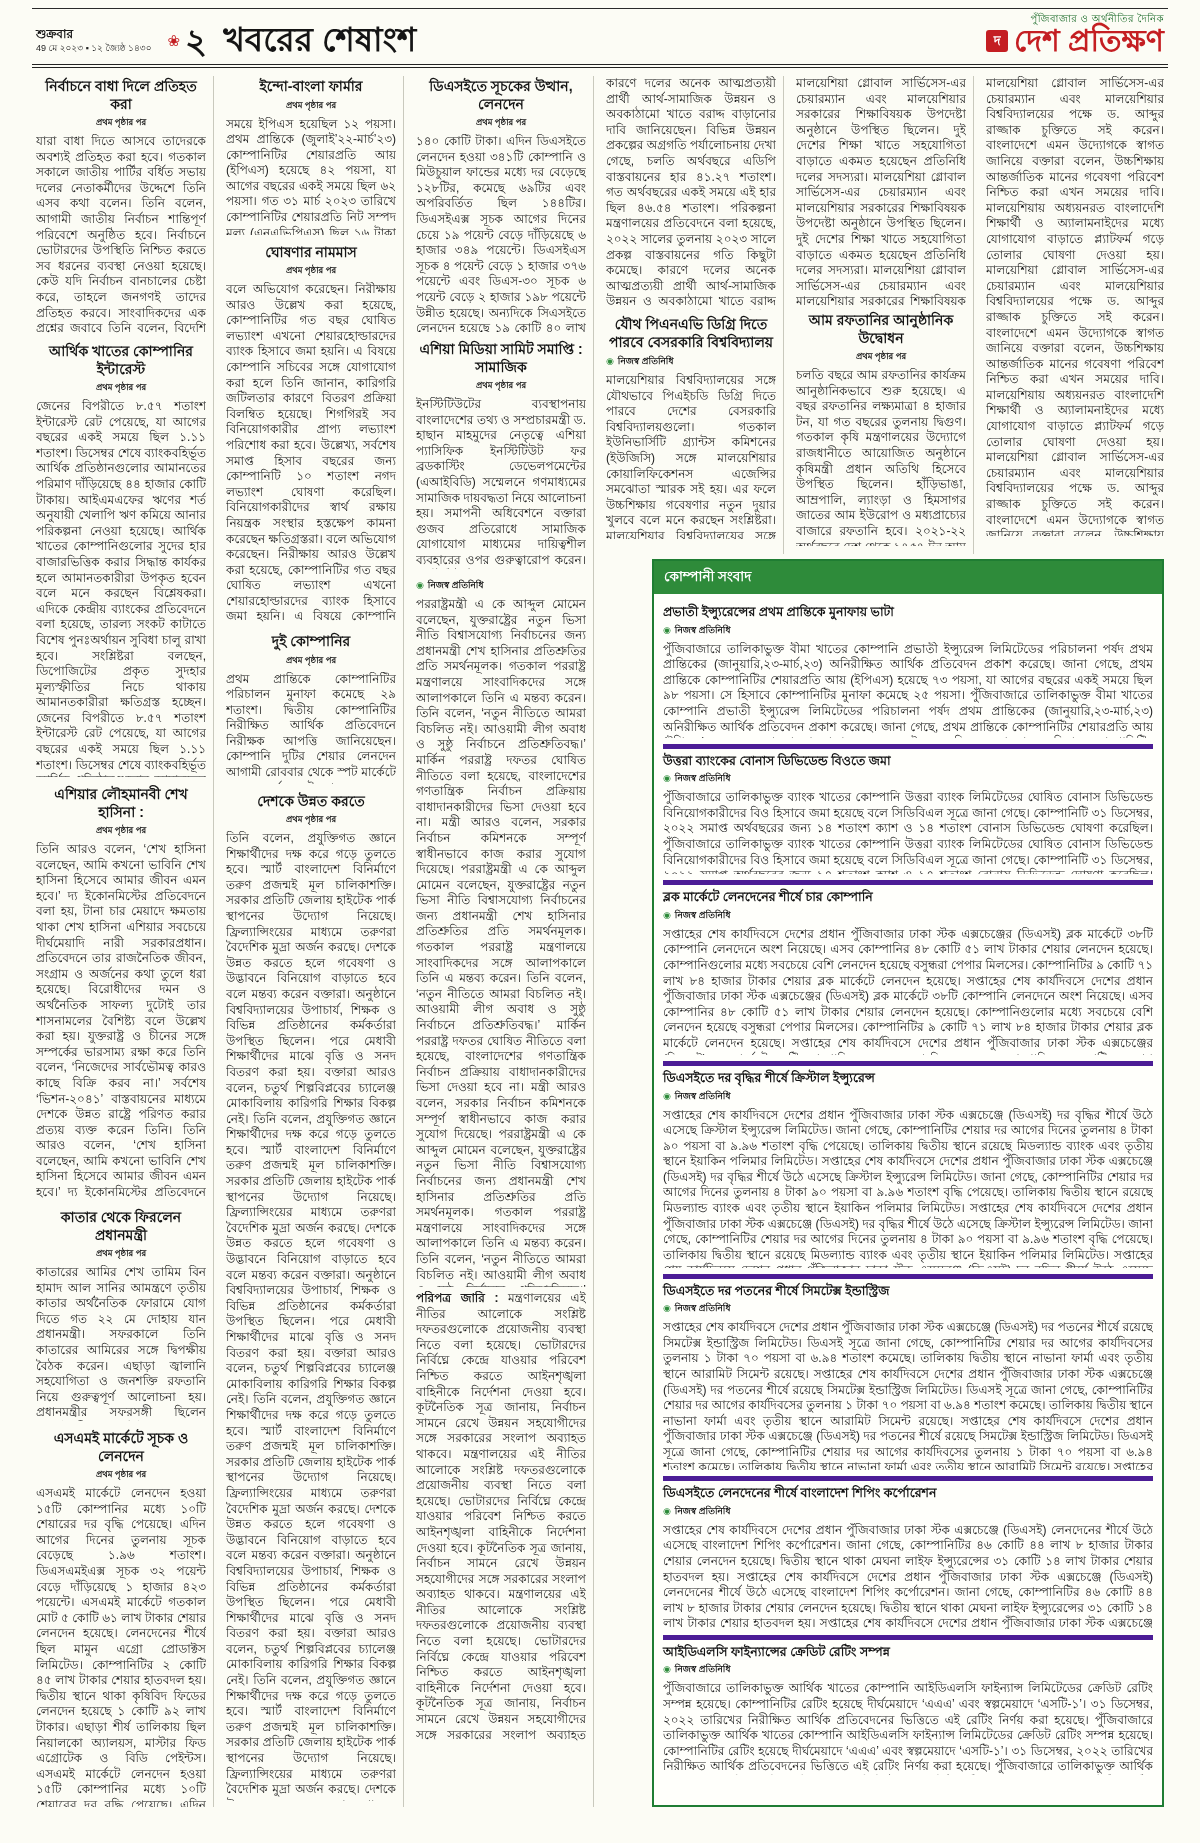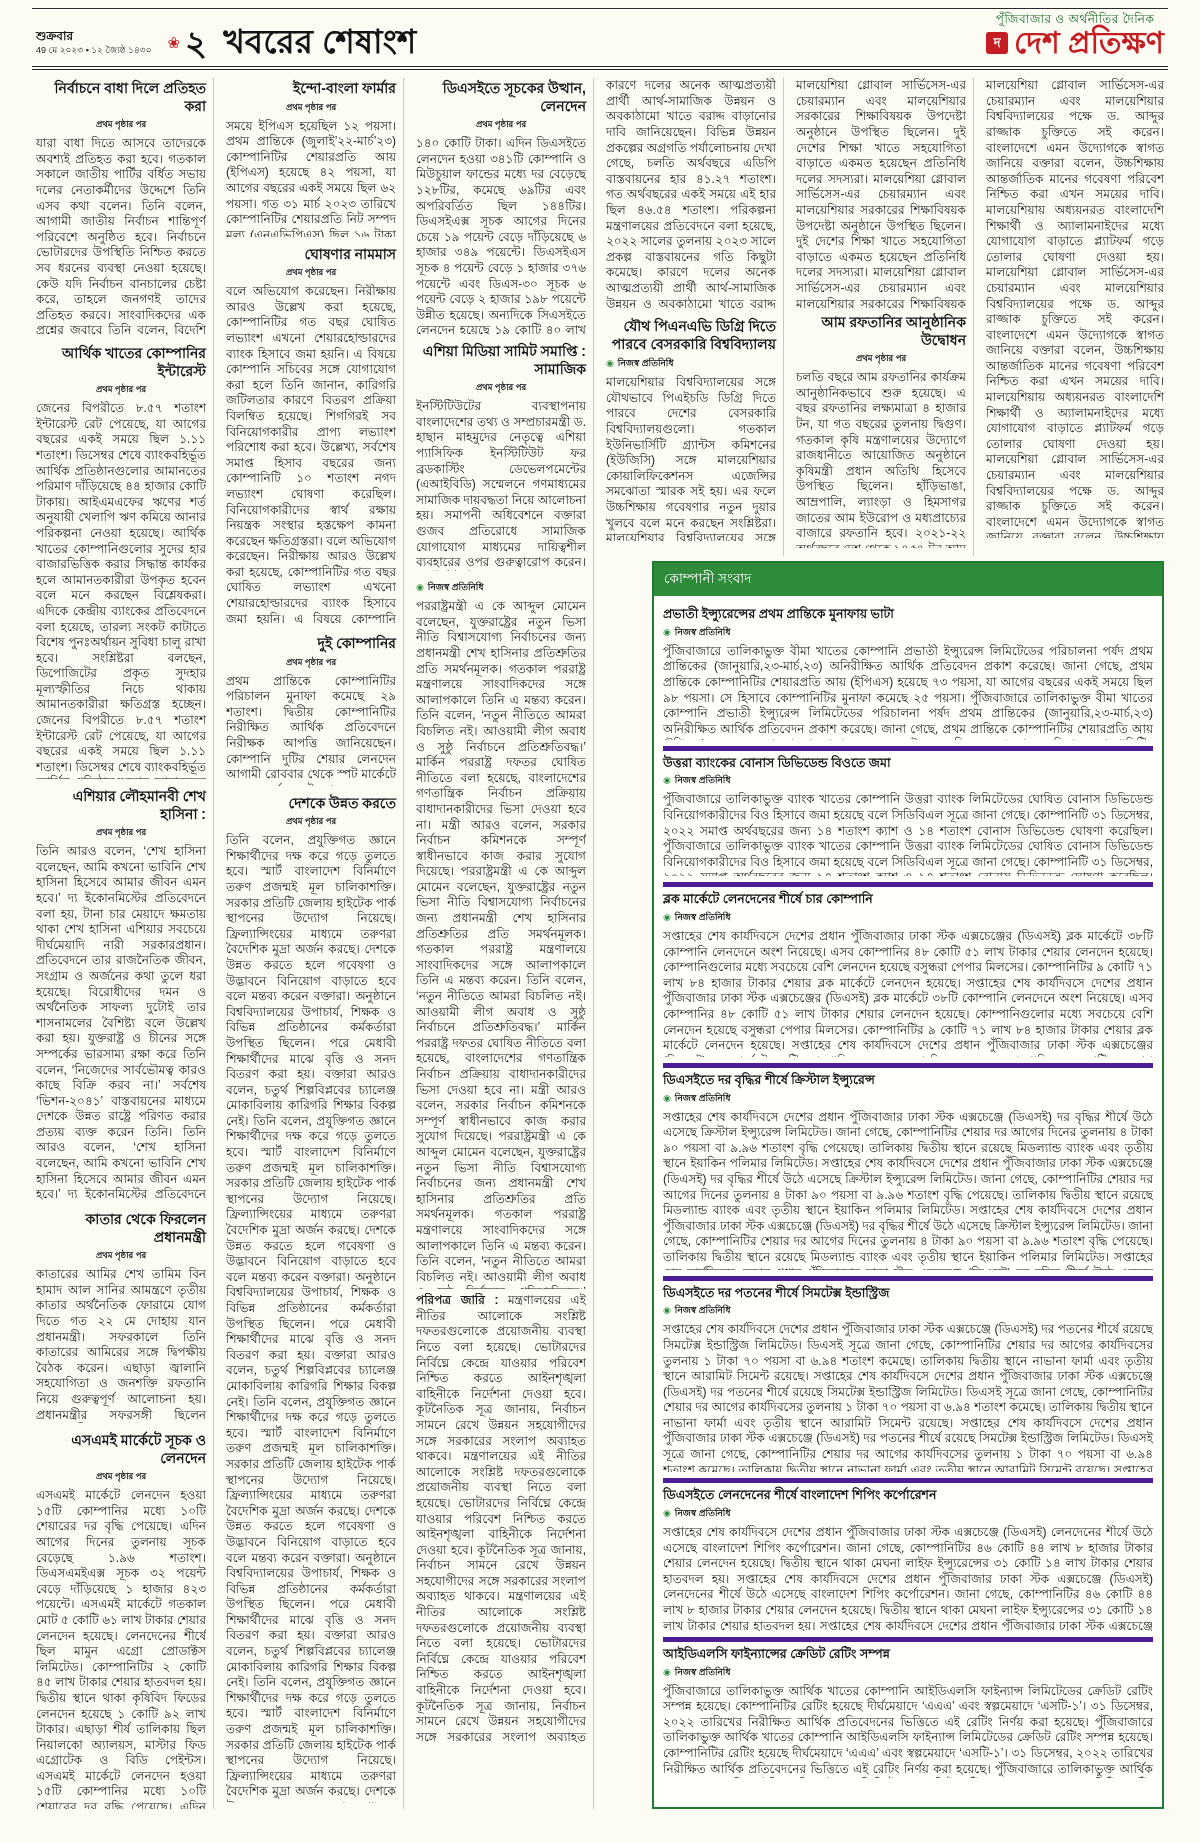--- a/index.html
+++ b/index.html
@@ -10,40 +10,40 @@
   .masthead-row{display:flex;align-items:flex-end;gap:16px;padding:4px 36px 6px}
   .date-block{line-height:1.2;padding-bottom:4px}
   .weekday{font-size:12px;font-weight:bold}
   .date{font-size:9px;color:#222;margin-top:2px}
   .pageno-wrap{display:flex;align-items:center;gap:5px;padding-bottom:0}
   .ornament{color:#c41e22;font-size:15px}
   .pageno{font-size:34px;font-weight:bold;line-height:1}
   .section-title{font-size:33px;font-weight:bold;line-height:1;padding-bottom:2px}
   .spacer{flex:1}
   .brand{text-align:right;line-height:1.1;padding-bottom:2px}
-  .brand .tagline{font-size:12px;color:#1c6b2a;letter-spacing:.5px;margin-bottom:2px;text-align:center}
+  .brand .tagline{font-size:10px;color:#1c6b2a;letter-spacing:.5px;margin-bottom:2px;}
   .brand .logo-line{display:flex;align-items:center;gap:6px;justify-content:flex-end}
   .logo-mark{width:22px;height:22px;background:#c41e22;color:#fff;font-size:13px;font-weight:bold;display:flex;align-items:center;justify-content:center;border-radius:3px}
   .masthead{font-size:30px;font-weight:bold;color:#c41e22;line-height:1}
   .rule-double{height:4px;border-top:1.5px solid #222;border-bottom:1.5px solid #222;margin:0 32px}
   .page-body{display:grid;grid-template-columns:repeat(6,1fr);grid-template-rows:478px 1253px;column-gap:12px;padding:8px 36px 0;height:1756px;overflow:hidden}
   .col{overflow:hidden;padding-right:7px;border-right:1px solid #c9c9bd}
   .col.tall{grid-row:1/3}
   .col.short{grid-row:1}
   .col.last{border-right:none;padding-right:0}
   .story{margin-bottom:9px}
-  .hl{font-size:14px;line-height:1.25;font-weight:bold;text-align:right;margin:2px 0 3px}
+  .hl{font-size:14px;line-height:1.25;font-weight:bold;text-align:center;margin:2px 0 3px}
   .hl--hi{background:#ffe554;padding:3px 4px;margin-left:-2px;margin-right:-2px}
   .cont{font-size:8.5px;font-weight:bold;text-align:center;margin-bottom:4px}
   .body{font-size:12px;line-height:1.3;text-align:justify;overflow:hidden;color:#1c1c1c;word-break:break-word}
   .byline{display:flex;align-items:center;gap:4px;font-size:9px;font-weight:bold;margin:2px 0 4px}
   .dot{color:#2e8b3a;font-size:9px;line-height:1}
   .lead{font-weight:bold}
   .company-box{grid-column:4/7;grid-row:2;margin-left:46px;margin-top:5px;border:2px solid #1f7d33;background:#fffffb;padding:0 9px 8px;overflow:hidden}
-  .box-title{background:#2e8b3a;color:#fff;font-weight:normal;font-size:13.5px;padding:5px 10px;margin:0 -9px 6px}
+  .box-title{background:#2e8b3a;color:#fff;font-weight:bold;font-size:13.5px;padding:5px 10px;margin:0 -9px 6px}
   .box-article{padding:5px 0 6px;border-bottom:5px solid #4c1d95}
   .box-article:last-child{border-bottom:none}
   .box-hl{font-size:12.5px;font-weight:bold;line-height:1.25;margin-bottom:2px}
 </style>
 </head>
 <body>
 
 <div class="page">
 
   <div class="top-rule"></div>

